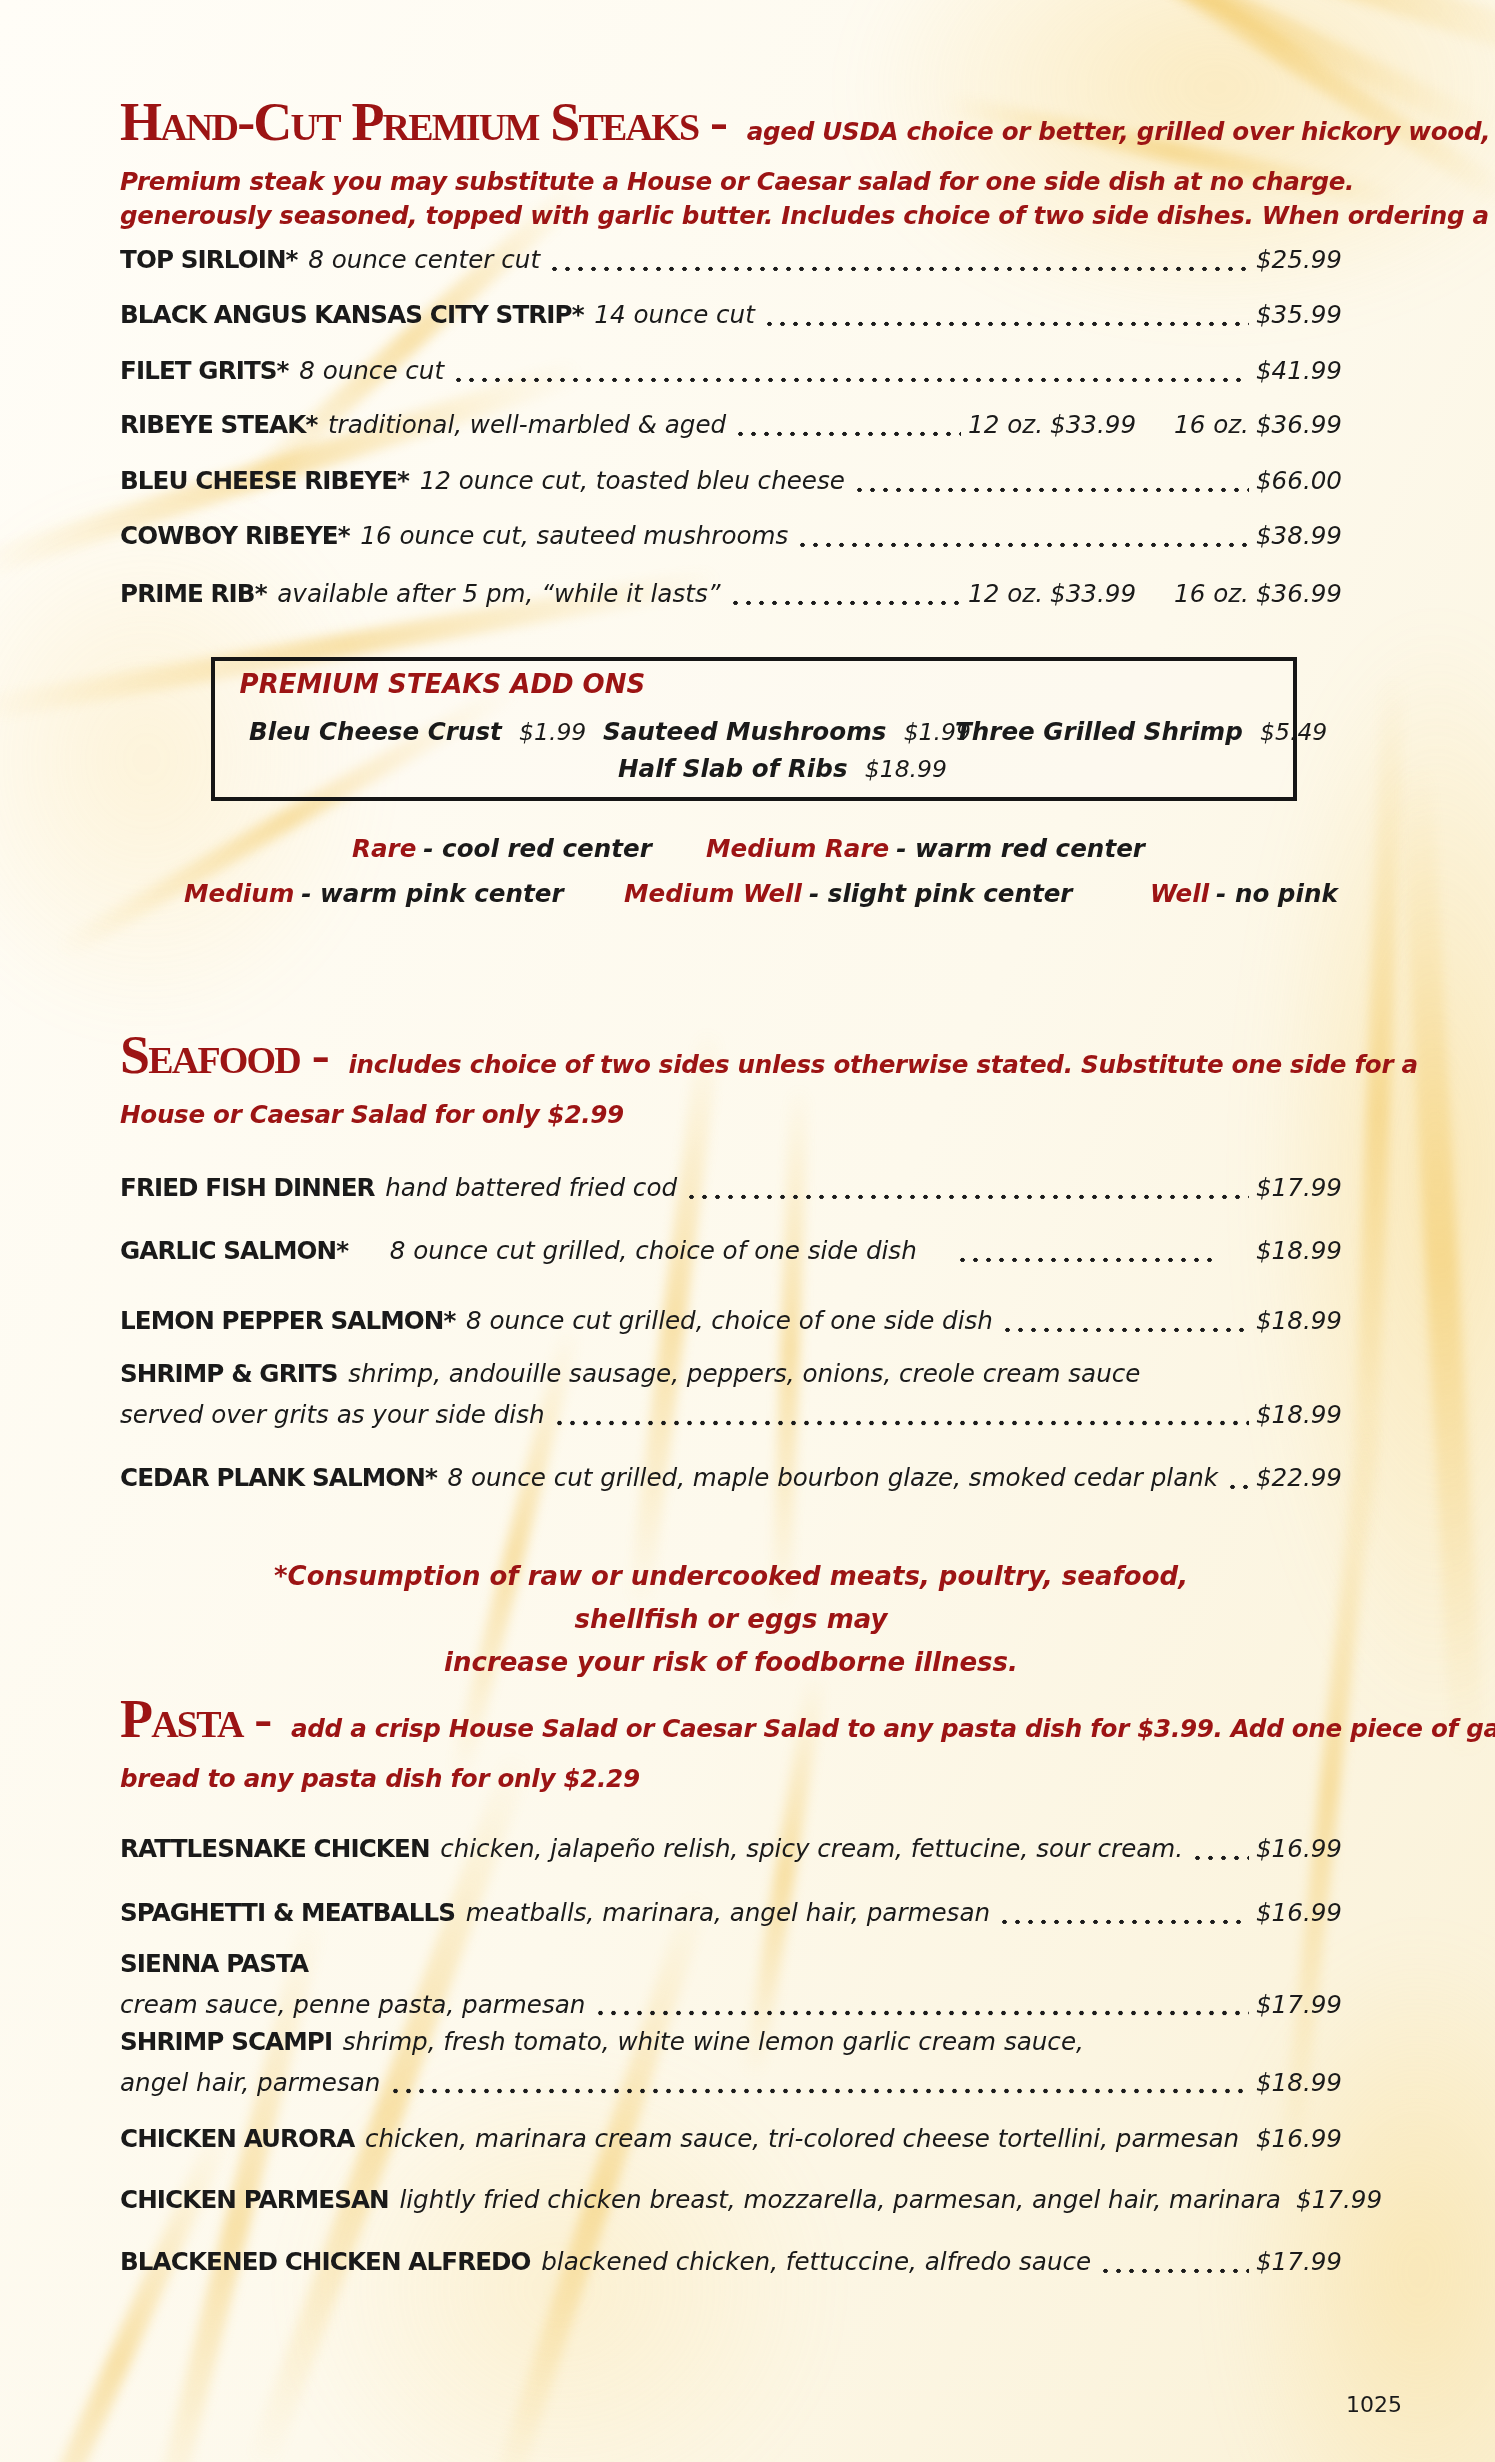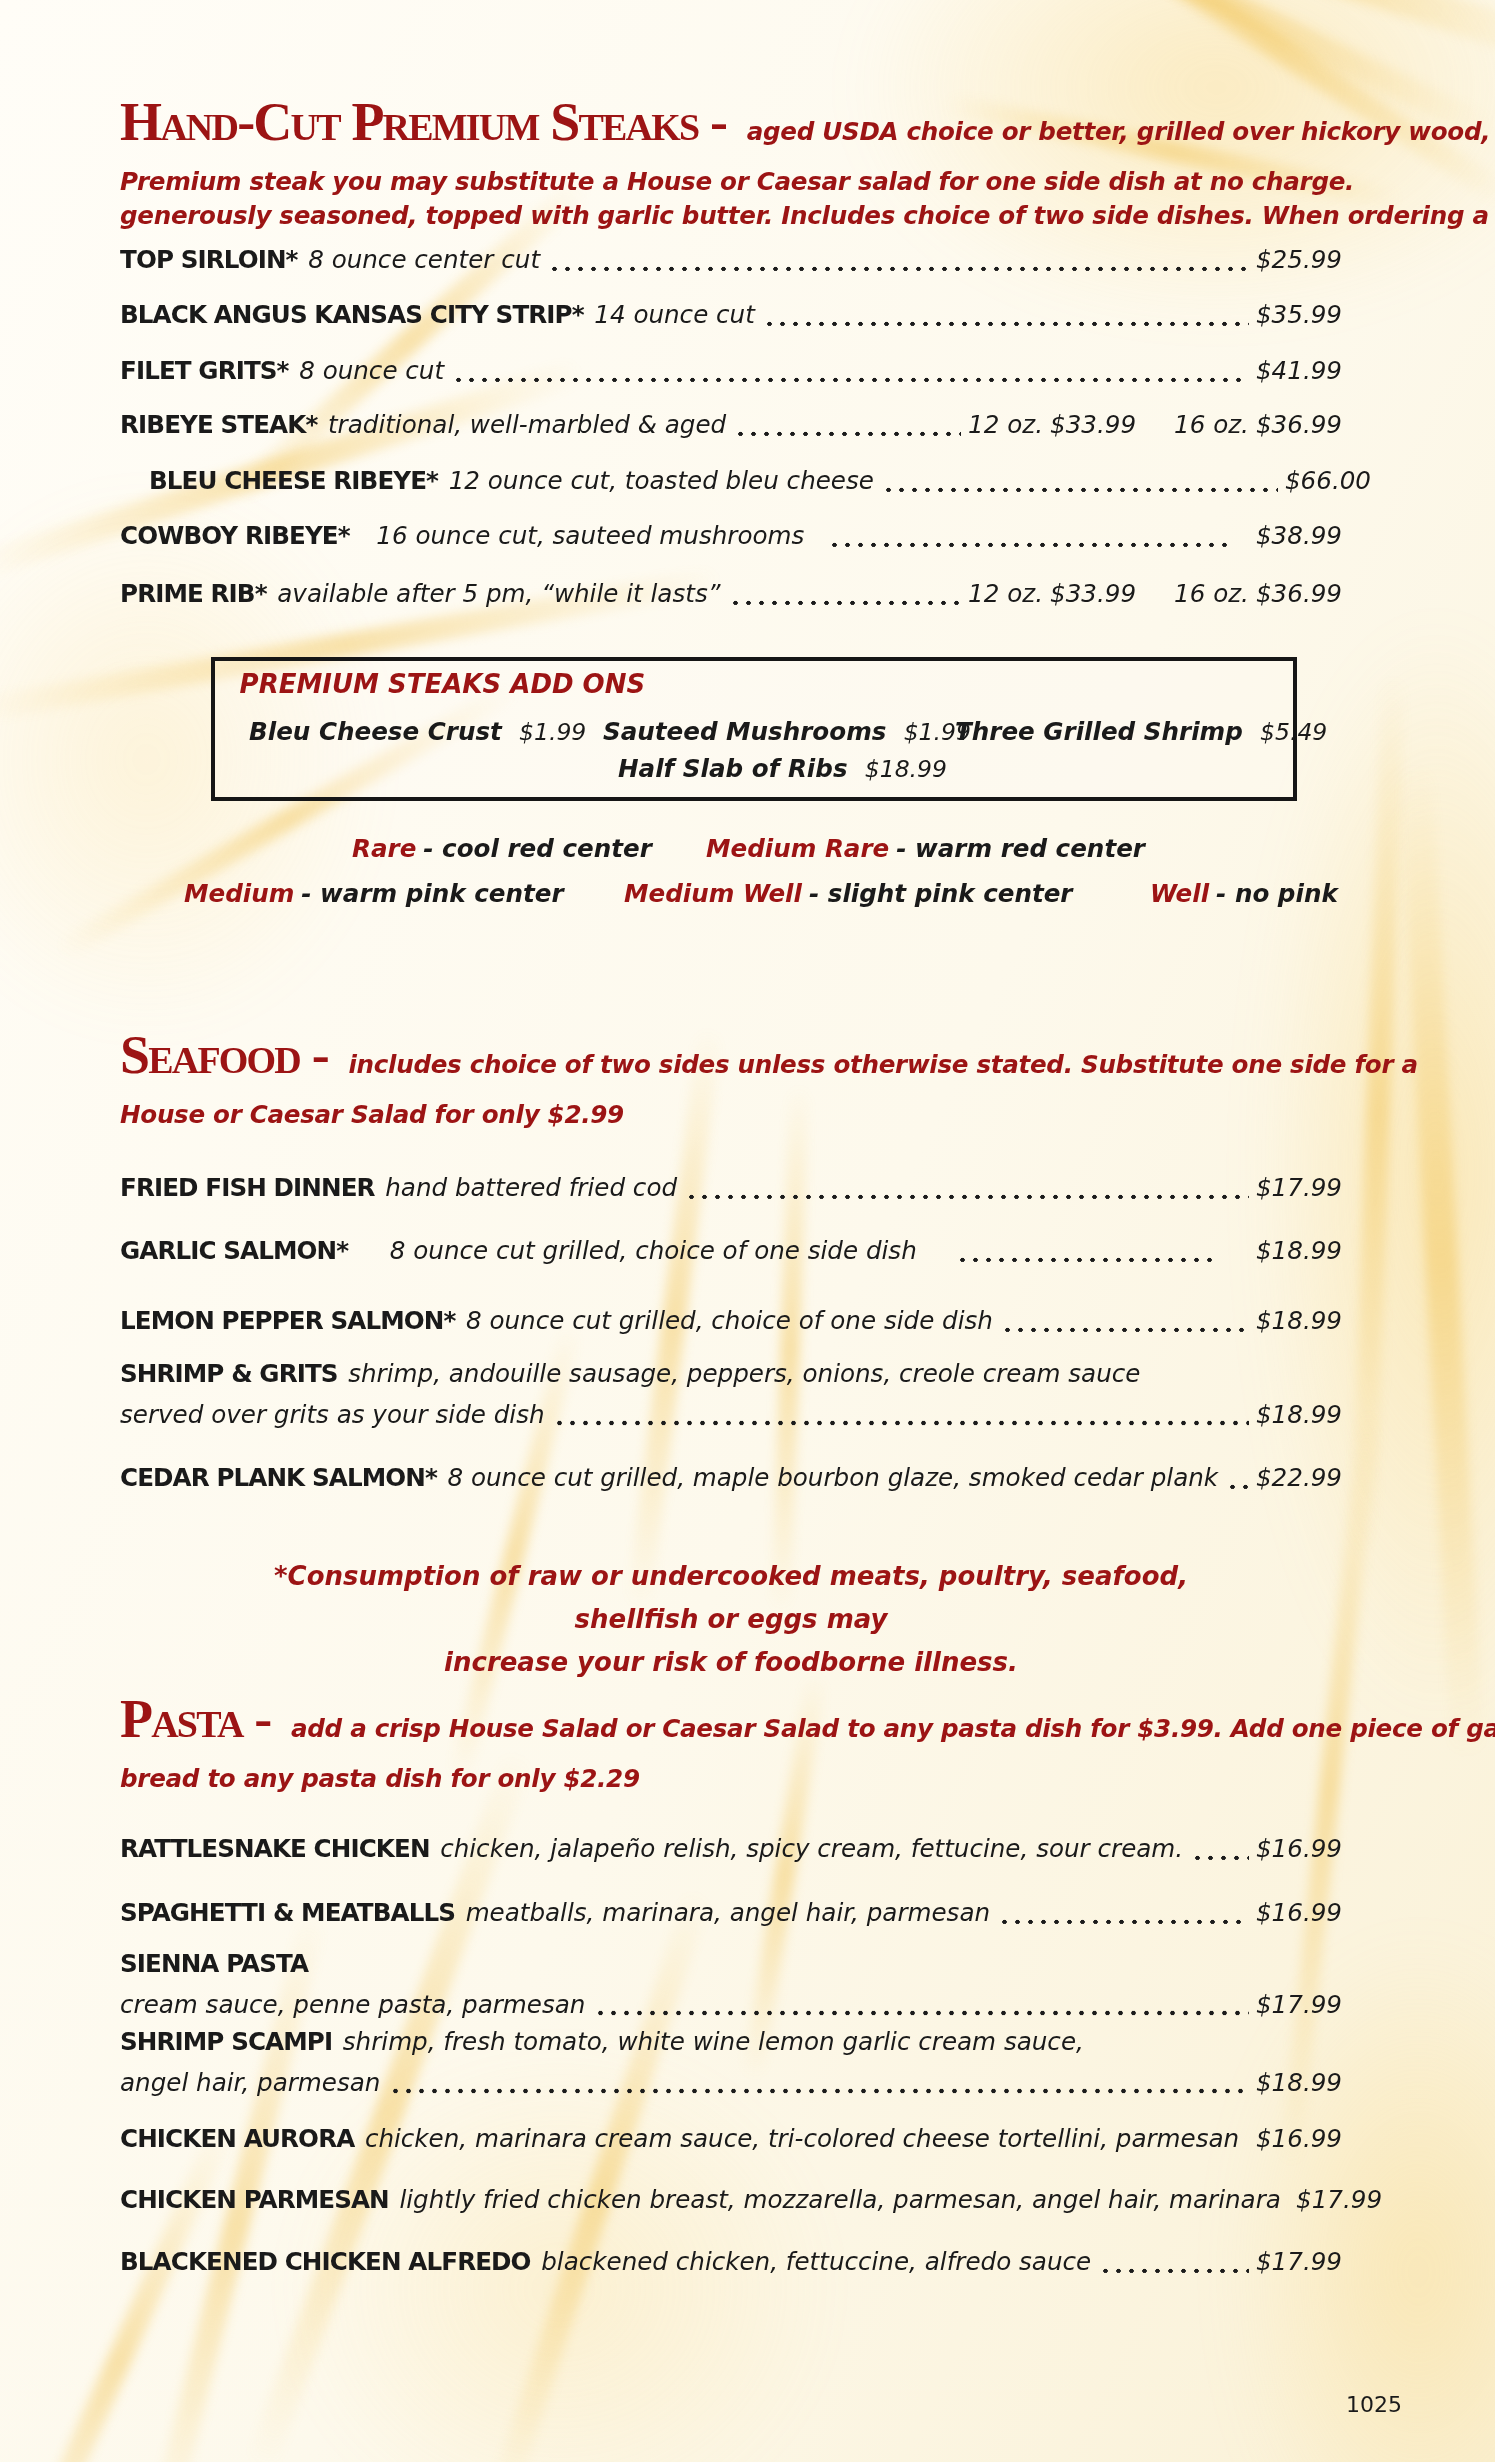--- a/index.html
+++ b/index.html
@@ -67,21 +67,21 @@
   .nm{font-weight:700;letter-spacing:-0.9px;}
   .ds{font-style:italic;margin-left:10.6px;}
   .ds2{margin-left:0;}
   .dots{align-self:flex-end;flex:1 1 auto;height:5.9px;margin:0 7px 4.1px 8.2px;
         background-image:radial-gradient(circle,#1b1b1b 2px,transparent 2.5px);
         background-size:13px 5.9px;background-repeat:repeat-x;}
   .pr{font-style:italic;}
   .psz{font-style:italic;margin-right:7px;}
   .pgap{flex:0 0 38px;}
   .sr0{top:245px;}.sr1{top:300px;}.sr2{top:356px;}.sr3{top:410px;}
-  .sr4{top:466px;margin-left:29px;}.sr5{top:521px;gap:16px;}.sr6{top:579px;}
+  .sr4{top:466px;}.sr5{top:521px;}.sr6{top:579px;}
   .fr0{top:1173px;}.fr1{top:1236px;gap:31px;}.fr2{top:1306px;}.fr3{top:1359px;}.fr4{top:1463px;}
   .pa0{top:1834px;}.pa1{top:1898px;}.pa2{top:1949px;}.pa3{top:2027px;}
   .pa4{top:2124px;}.pa5{top:2185px;}.pa6{top:2247px;}
 
   
   .addons{position:absolute;left:211px;top:657px;width:1086px;height:144px;
           border:4.1px solid #161616;box-sizing:border-box;background:rgba(255,253,246,.25);}
   .ao{position:absolute;white-space:nowrap;font-size:24.6px;}
   .ao-title{left:24.6px;top:8.2px;color:#9c1414;font-weight:700;font-style:italic;font-size:26px;}
   .ao-0{left:34px;top:56px;}

